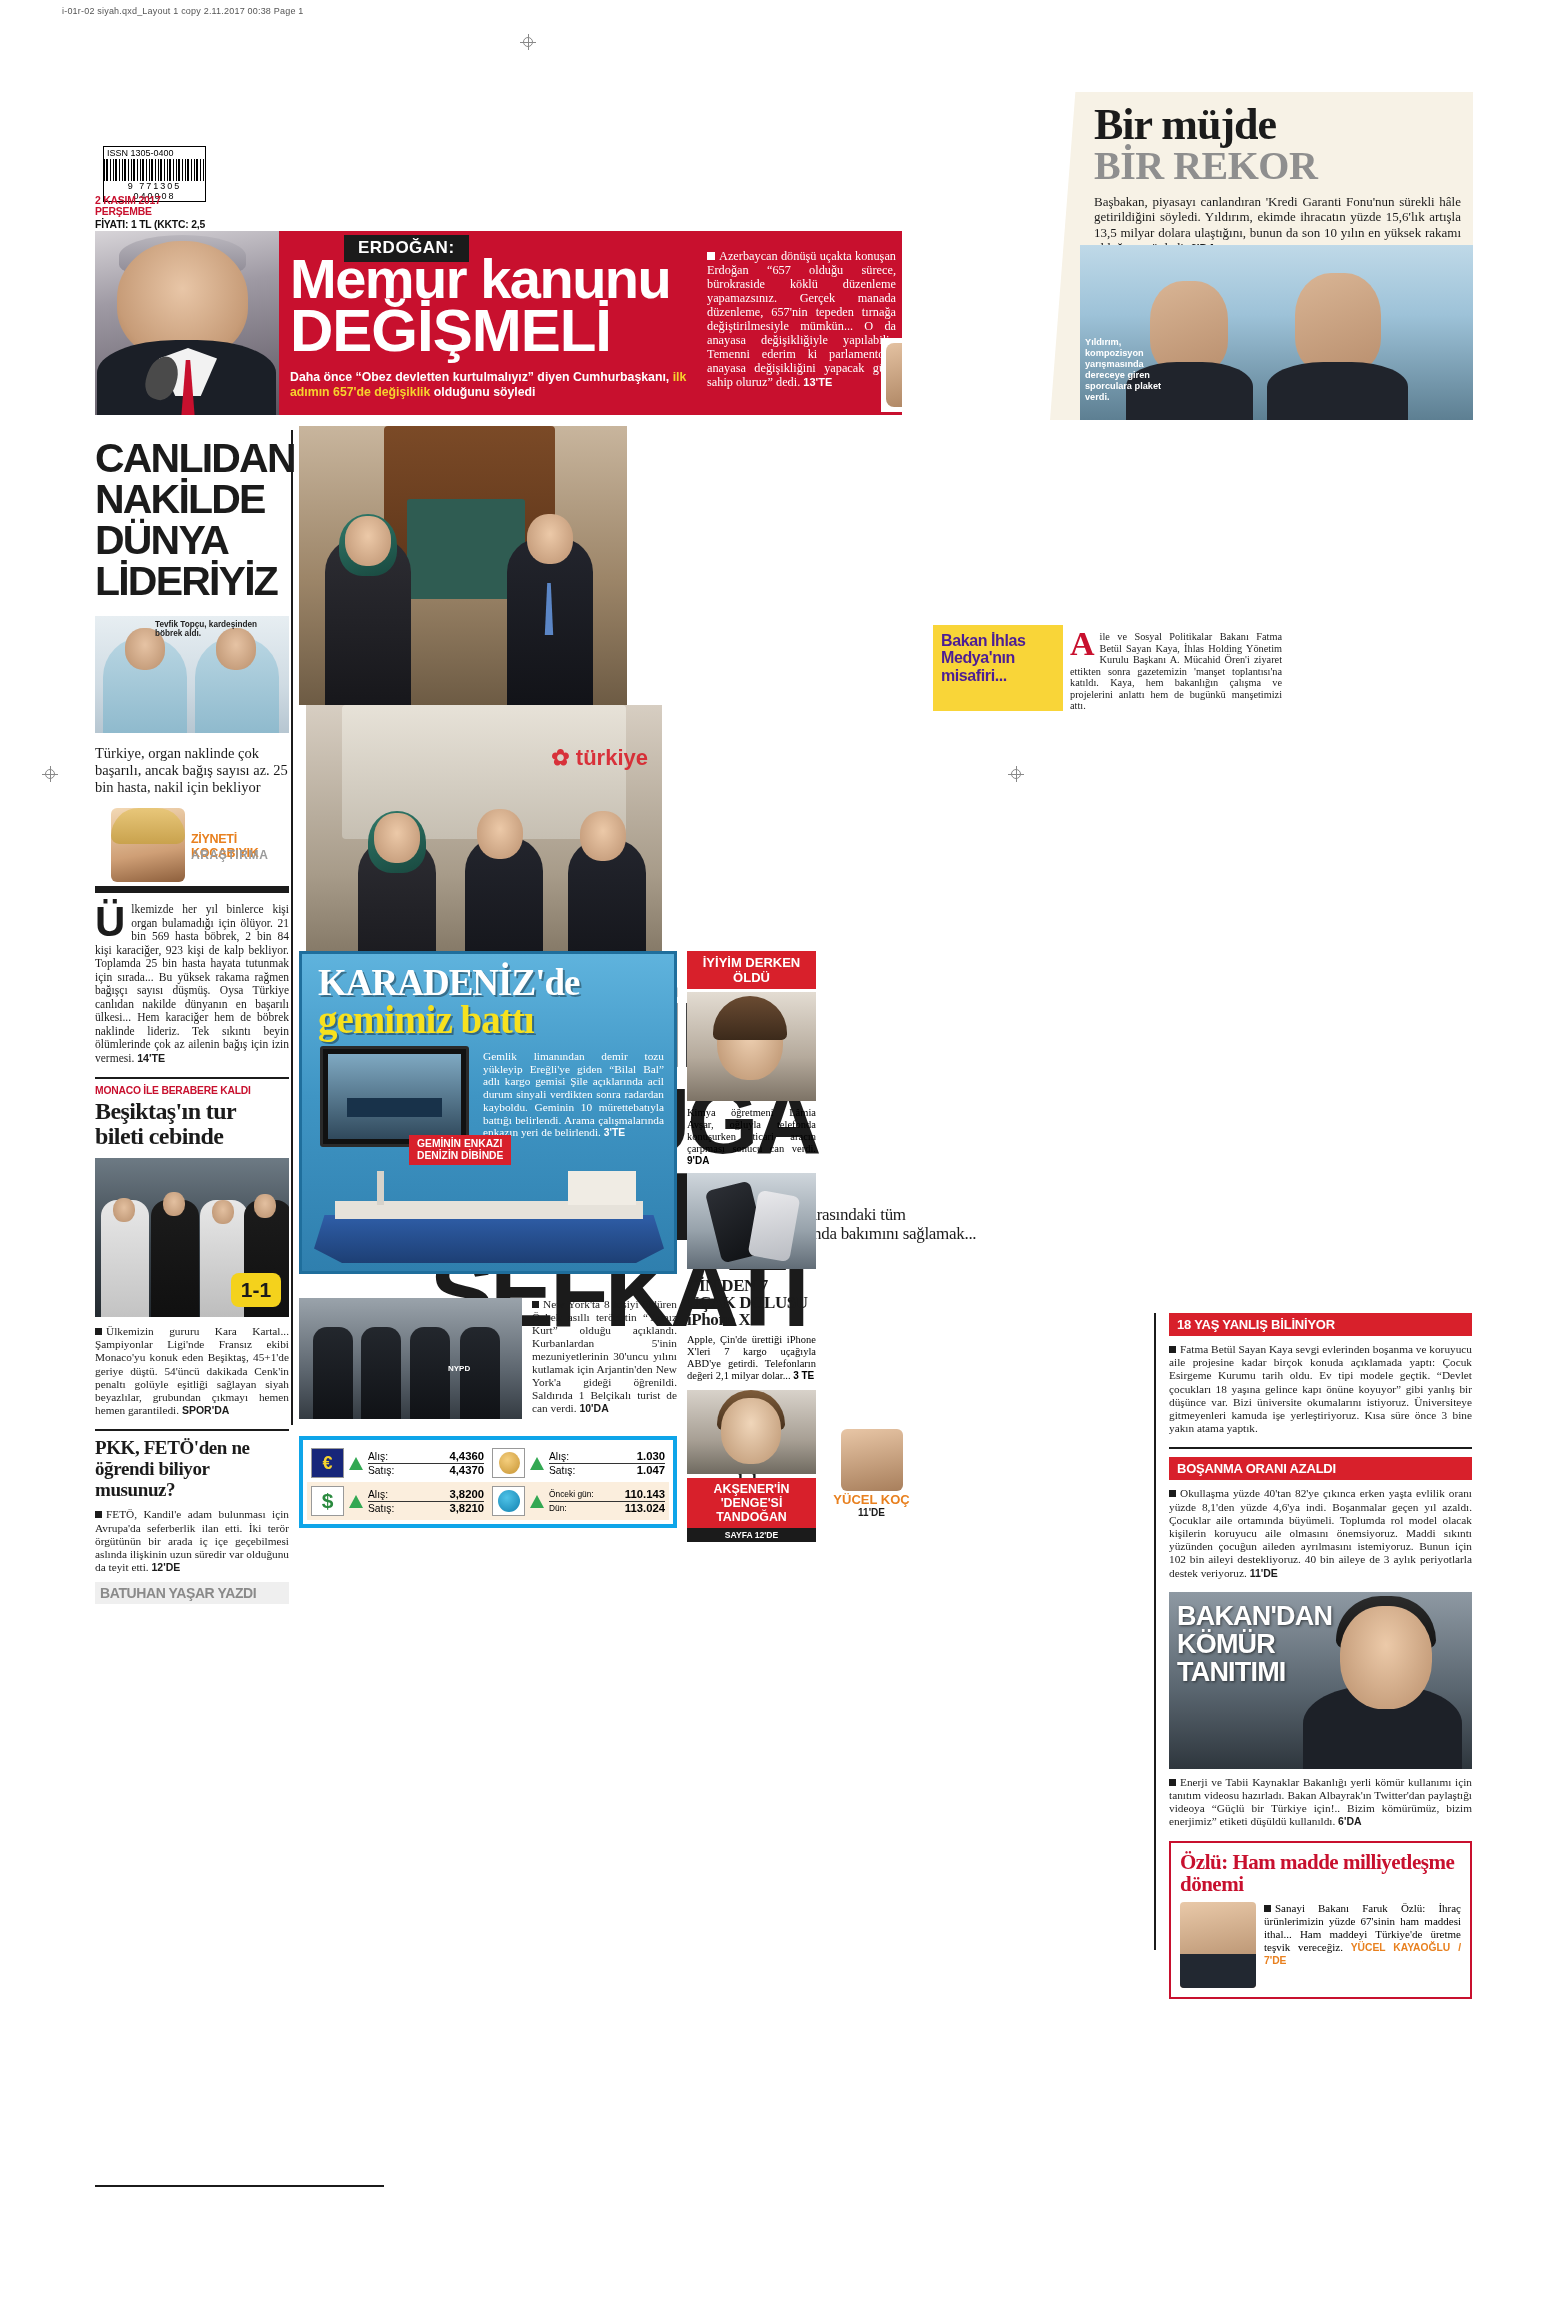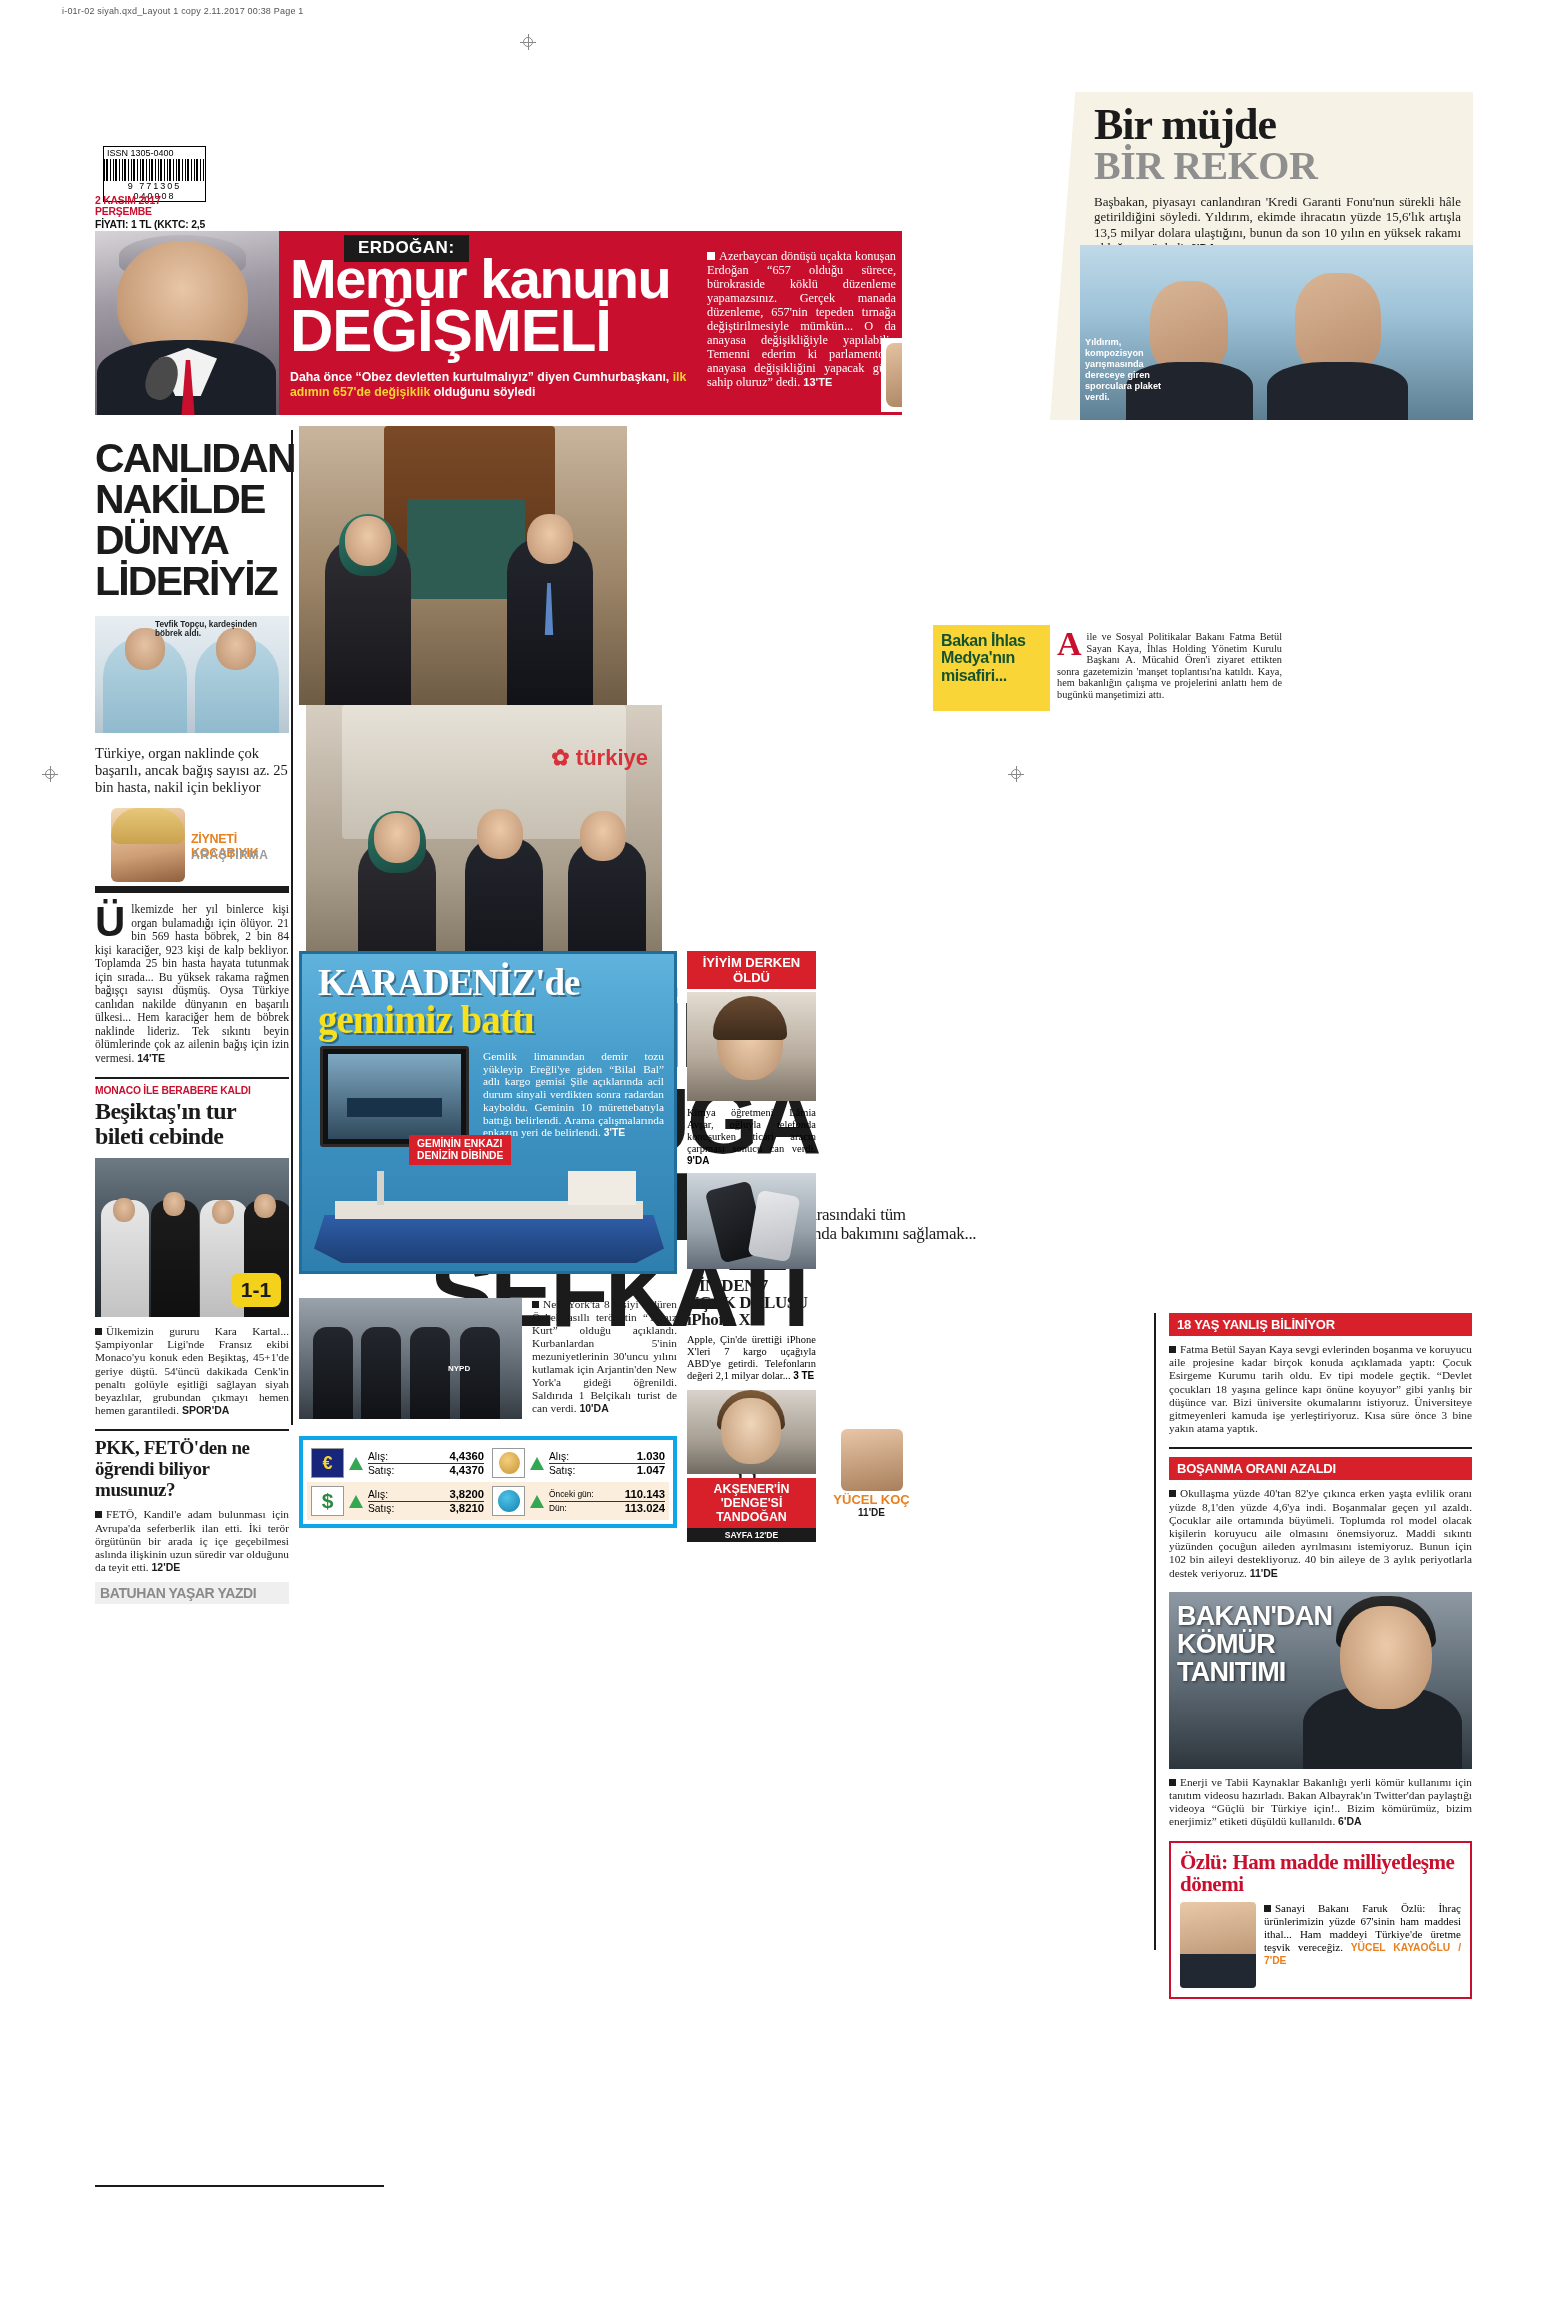--- a/index.html
+++ b/index.html
@@ -364,23 +364,23 @@
     position:absolute; right:14px; top:40px;
     font-family:"Liberation Sans", sans-serif; font-weight:bold; font-size:22px;
     color:#d8202b; opacity:.9;
   }
 
   .yellow-box {
     position:absolute; left:634px; top:199px; width:356px; height:86px;
     background:#f9d538; display:flex;
   }
   .yellow-box .yb-l {
-    width:117px; padding:7px 6px 0 8px;
-    font-family:"Liberation Sans", sans-serif; font-weight:bold;
-    font-size:16px; line-height:17.4px; color:#14532d; letter-spacing:-0.4px;
+    width:130px; padding:7px 6px 0 8px;
+    font-family:"Liberation Sans", sans-serif; font-weight:bold;
+    font-size:16px; line-height:17.4px; color:#4c1d95; letter-spacing:-0.4px;
   }
   .yellow-box .yb-r {
     flex:1; background:#fff; padding:6px 7px;
     font-size:10.3px; line-height:11.5px; color:#1b1b1b; text-align:justify;
   }
   .yellow-box .yb-r .big {
     float:left; font-family:"Liberation Serif", serif; font-weight:bold;
     font-size:34px; line-height:26px; margin:0 5px 0 0; color:#c8102e;
   }
 

